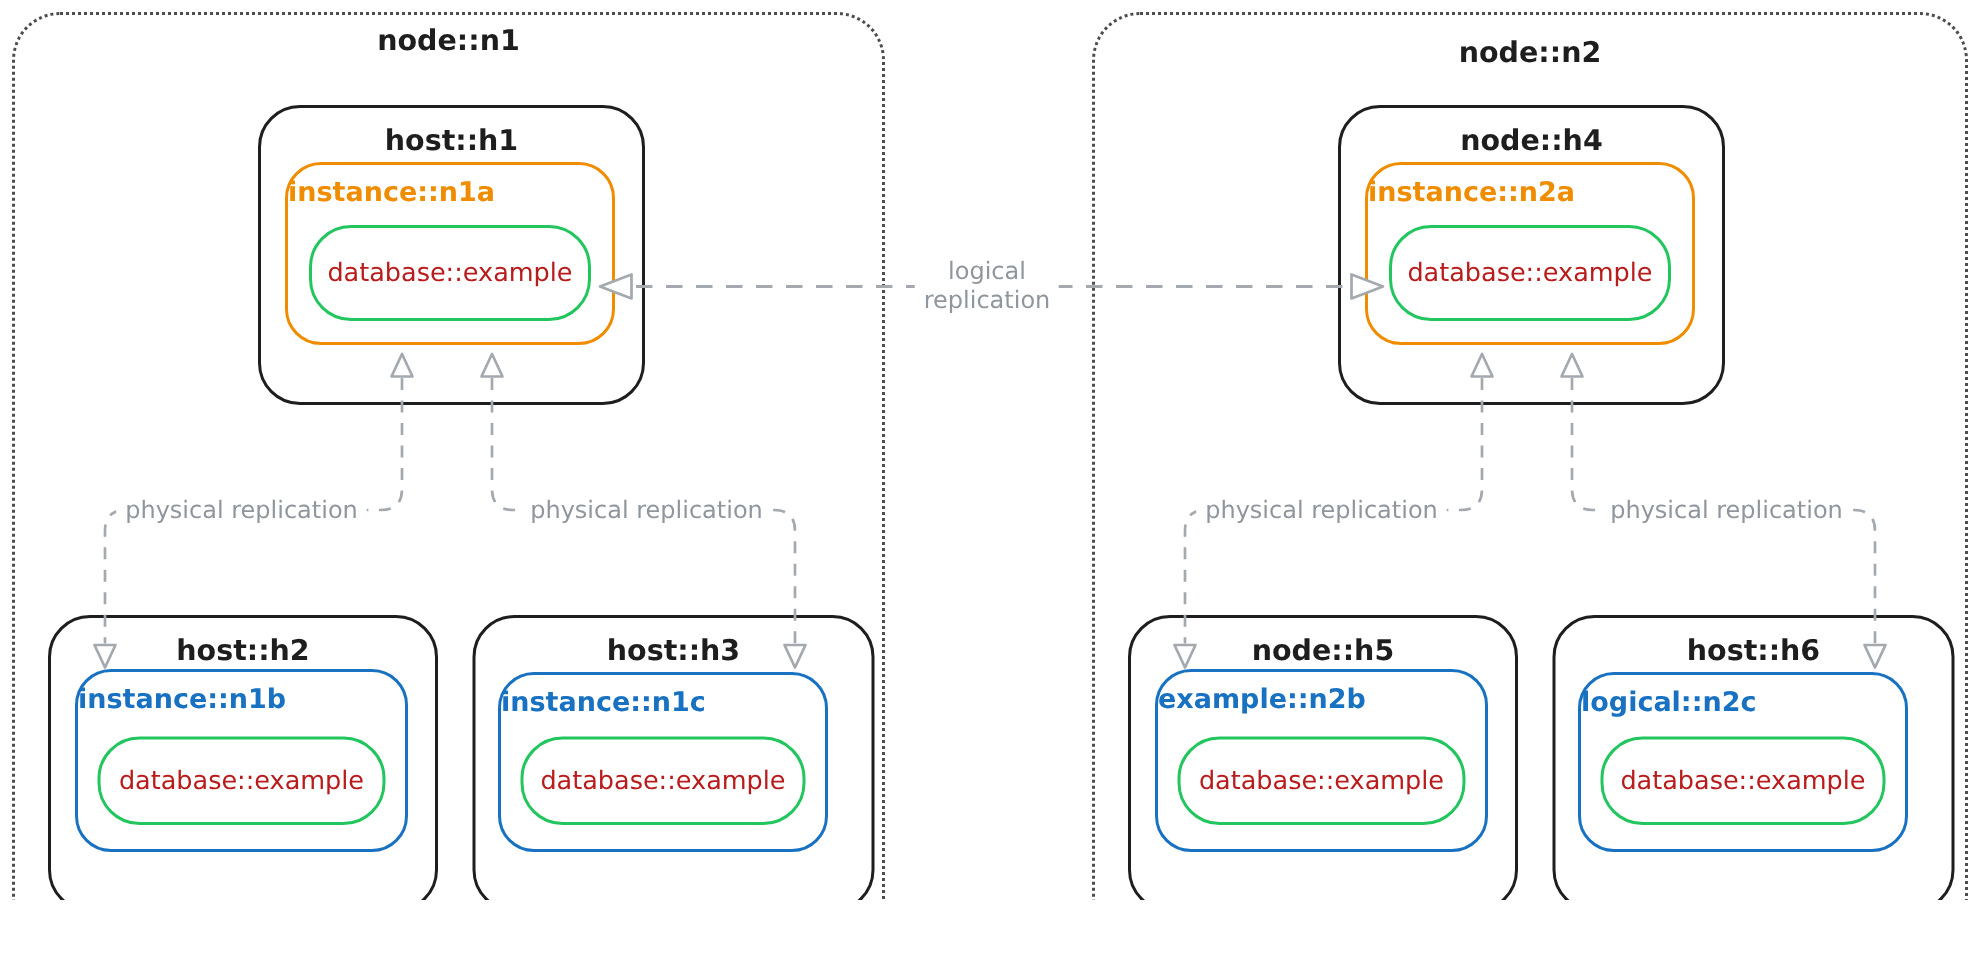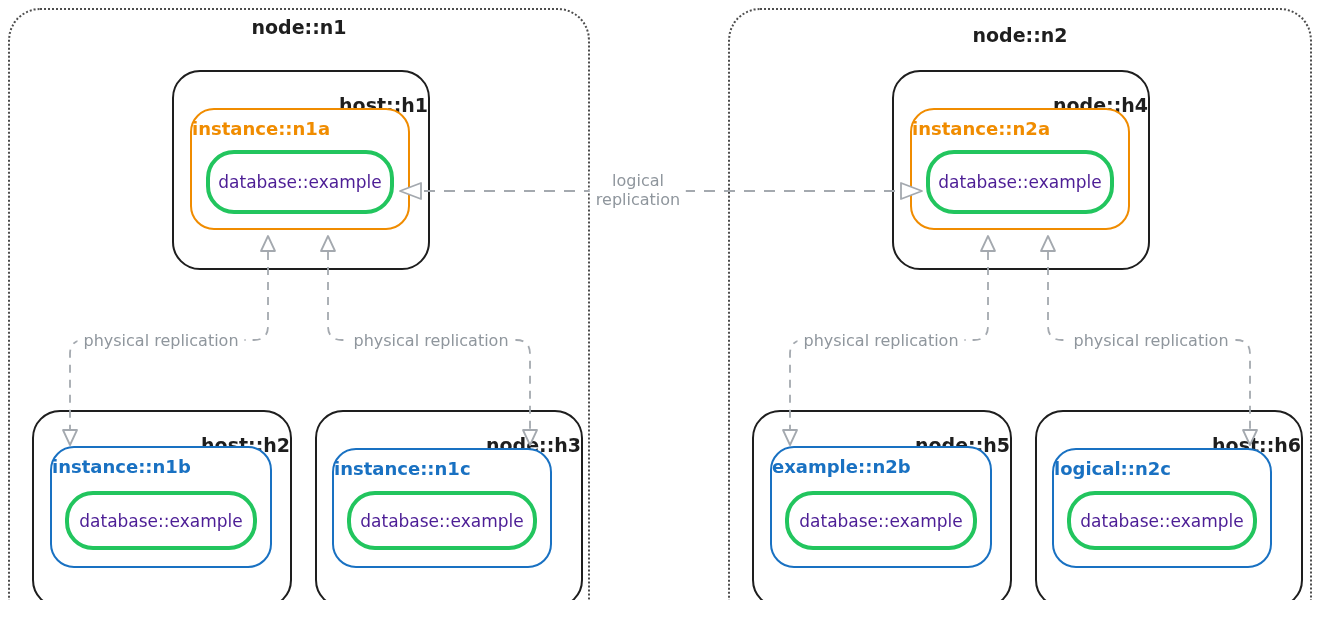--- a/index.html
+++ b/index.html
@@ -25,44 +25,44 @@
     white-space: nowrap;
   }
   .host-box {
     position: absolute;
     border: 2px solid #1e1e1e;
     border-radius: 28px;
     background: #ffffff;
     box-sizing: border-box;
   }
   .host-title {
-    text-align: right; margin-top: 22px;
+    text-align: center; margin-top: 11px;
     font-size: 19px; font-weight: 600; color: #1e1e1e;
   }
   .instance-box {
     position: absolute;
     border: 2px solid #1971c2;
     border-radius: 24px;
     background: #ffffff;
     box-sizing: border-box;
   }
   .instance-box.orange { border-color: #f08c00; }
   .instance-title {
     text-align: left; margin-top: 8px;
     font-size: 18px; font-weight: 700; color: #1971c2;
   }
   .instance-box.orange .instance-title { color: #f08c00; }
   .db-box {
     position: absolute;
-    border: 4px solid #22c55e;
+    border: 2px solid #22c55e;
     border-radius: 28px;
     background: #ffffff;
     box-sizing: border-box;
     display: flex; align-items: center; justify-content: center;
-    font-size: 17px; font-weight: 500; color: #4c1d95;
+    font-size: 17px; font-weight: 500; color: #b91c1c;
     white-space: nowrap;
   }
   #connector-layer {
     position: absolute; left: 0; top: 0;
     pointer-events: none;
   }
   .dash-line {
     fill: none;
     stroke: #a4a9af;
     stroke-width: 1.8;
@@ -112,21 +112,21 @@
     <div class="host-title">host::h2</div>
   </div>
   <div class="instance-box" style="left:50px; top:446px; width:222px; height:122px;">
     <div class="instance-title">instance::n1b</div>
   </div>
   <div class="db-box" style="left:65px; top:491px; width:192px; height:59px;">
     <span>database::example</span>
   </div>
 
   <div class="host-box" style="left:315px; top:410px; width:268px; height:198px;">
-    <div class="host-title">node::h3</div>
+    <div class="host-title">host::h3</div>
   </div>
   <div class="instance-box" style="left:332px; top:448px; width:220px; height:120px;">
     <div class="instance-title">instance::n1c</div>
   </div>
   <div class="db-box" style="left:347px; top:491px; width:190px; height:59px;">
     <span>database::example</span>
   </div>
 
   <div class="host-box" style="left:892px; top:70px; width:258px; height:200px;">
     <div class="host-title">node::h4</div>
@@ -188,18 +188,18 @@
       <path class="dash-line long" d="M424 191 L899 191"></path>
       <path class="arrow-head" d="M400 191 L421 183 L421 199 Z"></path>
       <path class="arrow-head" d="M922 191 L901 183 L901 199 Z"></path>
     </g>
   </svg>
 
   <div class="conn-label" style="left:161px; top:340px;">physical replication</div>
   <div class="conn-label" style="left:431px; top:340px;">physical replication</div>
   <div class="conn-label" style="left:881px; top:340px;">physical replication</div>
   <div class="conn-label" style="left:1151px; top:340px;">physical replication</div>
-  <div class="conn-label" style="left:638px; top:190px;">
+  <div class="conn-label" style="left:658px; top:190px;">
     <div>logical</div>
     <div>replication</div>
   </div>
 
 </div>
 
 </body></html>

